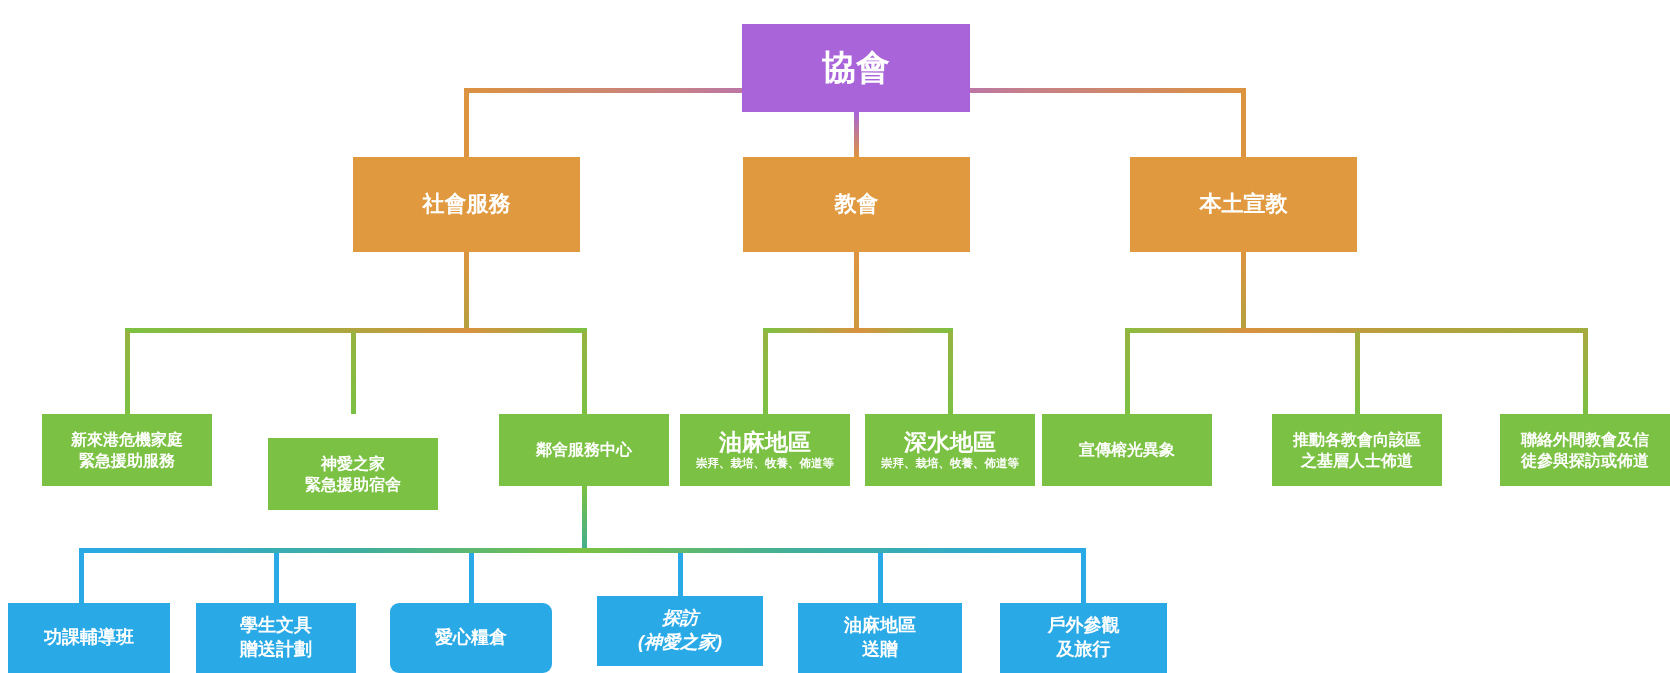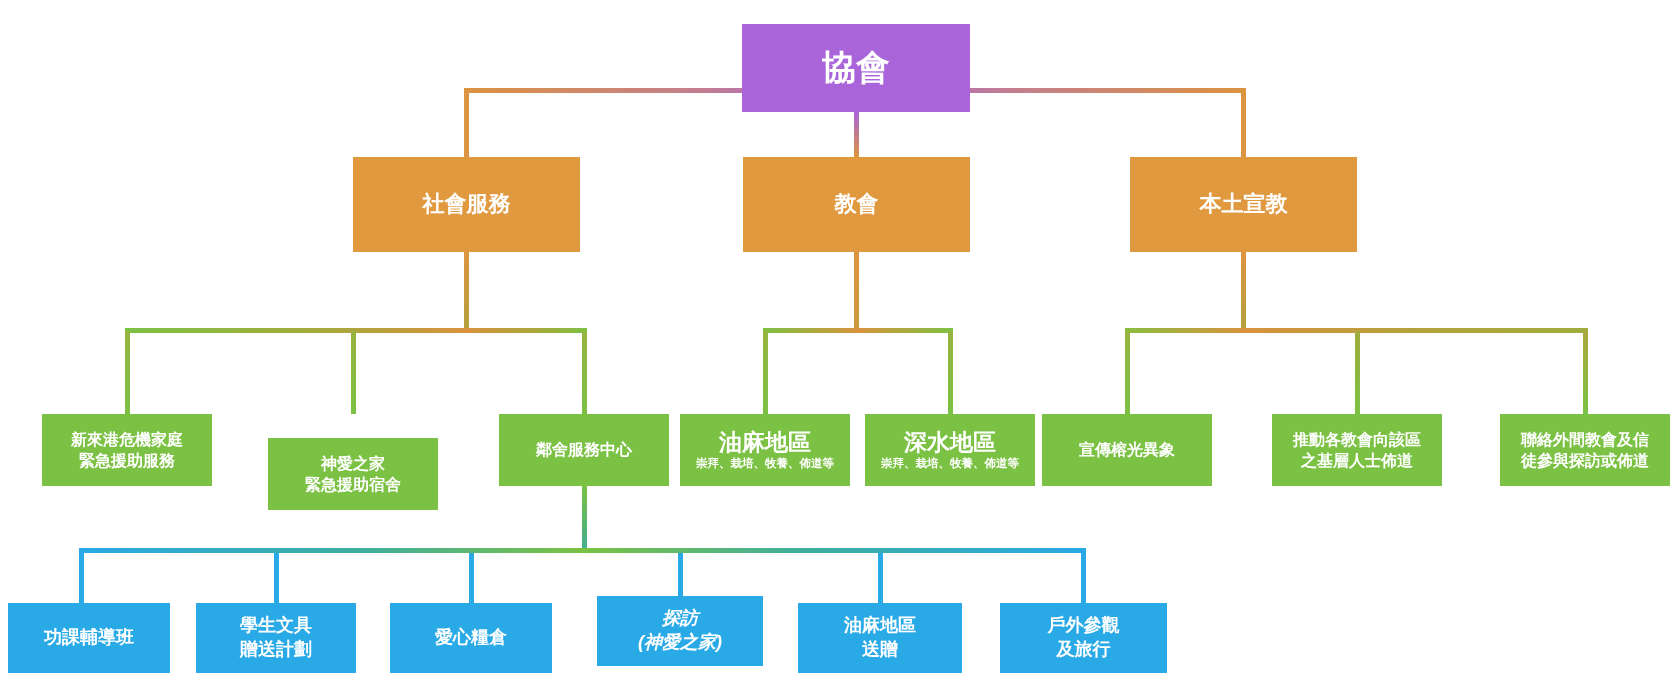--- a/index.html
+++ b/index.html
@@ -131,21 +131,21 @@
     <span>徒參與探訪或佈道</span>
   </div>
 
   <div class="node blue l3-label" style="left:8px;top:603px;width:162px;height:70px;">
     <span>功課輔導班</span>
   </div>
   <div class="node blue l3-label" style="left:196px;top:603px;width:160px;height:70px;">
     <span>學生文具</span>
     <span>贈送計劃</span>
   </div>
-  <div class="node blue l3-label" style="left:390px;top:603px;width:162px;height:70px;">
+  <div class="node blue l3-label" style="left:390px;top:603px;width:162px;height:70px;border-radius:9px;">
     <span>愛心糧倉</span>
   </div>
   <div class="node blue l3-label" style="left:597px;top:596px;width:166px;height:70px;font-style:italic;">
     <span>探訪</span>
     <span>(神愛之家)</span>
   </div>
   <div class="node blue l3-label" style="left:798px;top:603px;width:164px;height:70px;">
     <span>油麻地區</span>
     <span>送贈</span>
   </div>

